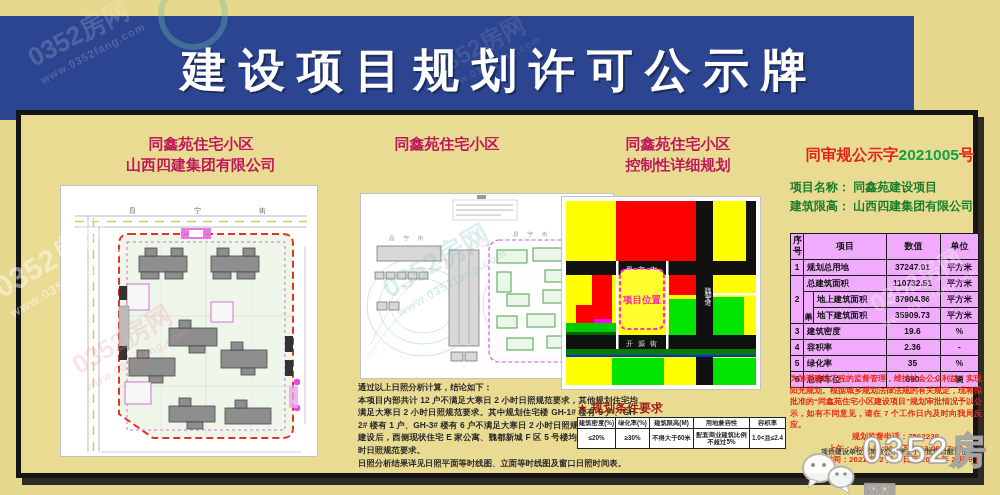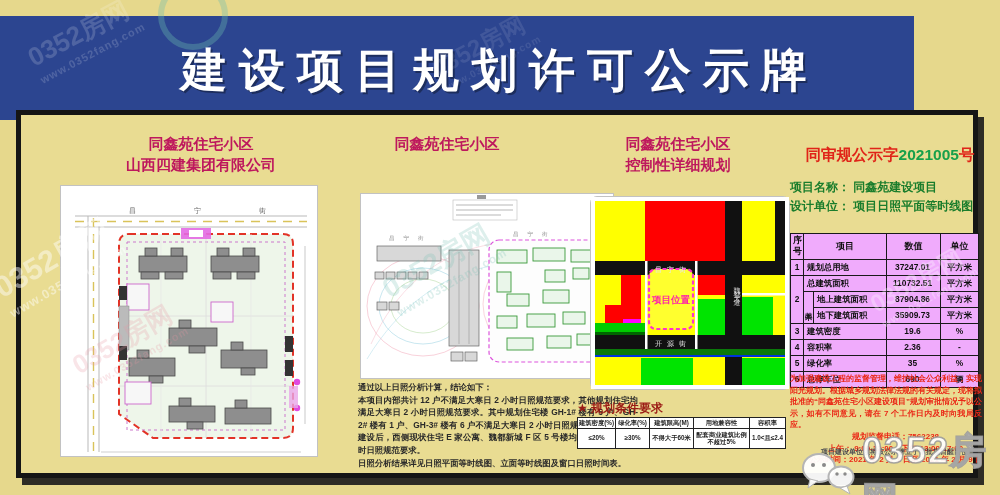--- a/index.html
+++ b/index.html
@@ -207,21 +207,21 @@
   <div class="conclusion" style="left:337px;top:266px;width:280px;">
     <div>通过以上日照分析计算，结论如下：</div>
     <div>本项目内部共计 12 户不满足大寒日 2 小时日照规范要求，其他规划住宅均满足大寒日 2 小时日照规范要求。其中规划住宅楼 GH-1# 楼有 5 户、GH-2# 楼有 1 户、GH-3# 楼有 6 户不满足大寒日 2 小时日照规范要求。本项目建设后，西侧现状住宅 E 家公寓、魏都新城 F 区 5 号楼均满足大寒日 2 小时日照规范要求。</div>
     <div>日照分析结果详见日照平面等时线图、立面等时线图及窗口日照时间表。</div>
   </div>
 
   <div class="panel-title" style="left:557px;top:18px;width:200px;">
     <div>同鑫苑住宅小区</div>
     <div>控制性详细规划</div>
   </div>
-  <div class="plan-box" style="left:569px;top:81px;width:198px;height:192px;border-radius:7px;">
+  <div class="plan-box" style="left:540px;top:81px;width:198px;height:192px;">
     <svg width="198" height="192" viewBox="0 0 198 192">
       <rect width="198" height="192" fill="#ffffff"></rect>
       <g transform="translate(4,4)">
         <rect width="190" height="184" fill="#ffff00"></rect>
 
         <rect x="50" y="0" width="84" height="60" fill="#ff0000"></rect>
 
         <rect x="0" y="60" width="190" height="14" fill="#111111"></rect>
         <rect x="0" y="134" width="190" height="14" fill="#111111"></rect>
         <rect x="130" y="0" width="17" height="184" fill="#111111"></rect>
@@ -281,21 +281,21 @@
     </tr>
   </tbody>
     </table>
 
   <div class="permit-no" style="left:769px;top:30px;width:200px;">
     <span class="red">同审规公示字</span><span class="green">2021005</span><span class="red">号</span>
   </div>
 
   <div class="info-lines" style="left:769px;top:63px;width:195px;">
     <div>项目名称： 同鑫苑建设项目</div>
-    <div>设计单位： 项目日照平面等时线图</div>
+    <div>建筑限高： 山西四建集团有限公司</div>
   </div>
 
   <table class="ptable" style="left:769px;top:118px;width:188px;">
     <colgroup>
         <col style="width:13px">
         <col style="width:10px">
         <col style="width:73px">
         <col style="width:54px">
         <col style="width:38px">
       </colgroup>

